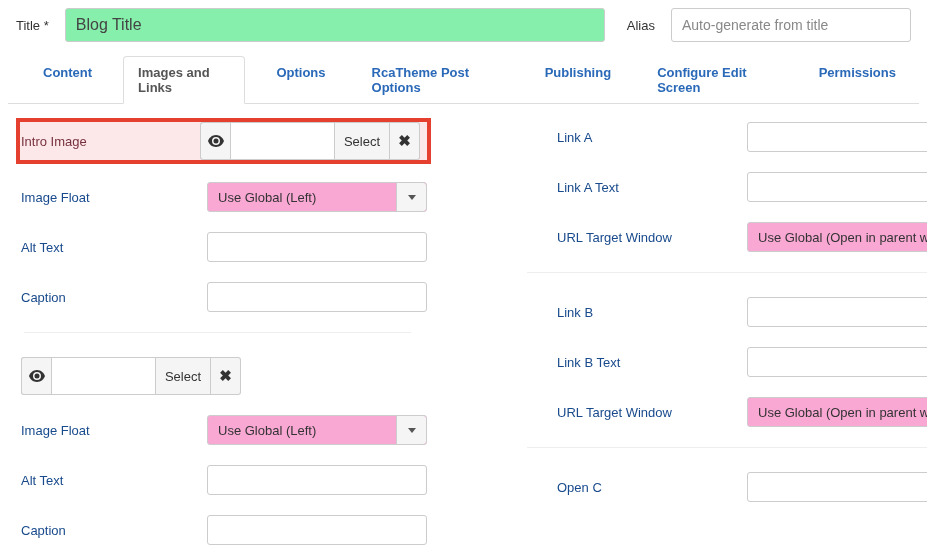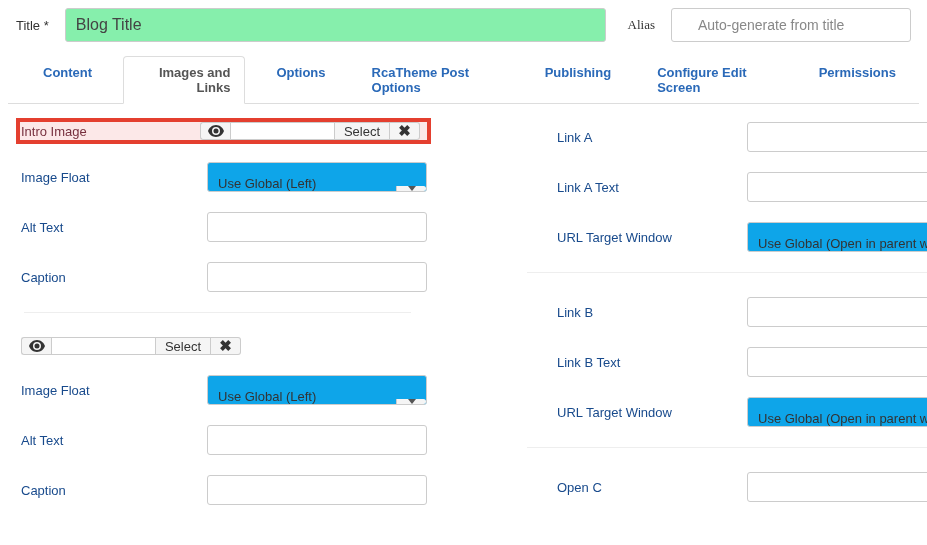--- a/index.html
+++ b/index.html
@@ -23,28 +23,28 @@
   .title-input {
     flex: 1;
     height: 34px;
     font-size: 16px;
     color: #444;
     border: 1px solid #ccc;
     border-radius: 3px;
     padding: 0 10px;
     background: #86efac;
   }
-  .alias-label { margin-left: 10px; margin-right: 4px; font-family: Liberation Serif, serif; }
+  .alias-label { margin-left: 10px; margin-right: 4px; }
   .alias-input {
     width: 240px;
     height: 34px;
     font-size: 14px;
     border: 1px solid #ccc;
     border-radius: 3px;
-    padding: 0 26px;
+    padding: 0 10px;
     color: #555;
     background: #fff;
   }
   .alias-input::placeholder { color: #888; }
 
   .tabs {
     display: flex;
     border-bottom: 1px solid #ddd;
     padding: 0 8px 0 20px;
     gap: 16px;
@@ -58,21 +58,20 @@
     border: 1px solid transparent;
     border-bottom: none;
     margin-bottom: -1px;
   }
   .tab.active {
     color: #555;
     border: 1px solid #ddd;
     border-bottom: 1px solid #fff;
     border-radius: 4px 4px 0 0;
     background: #fff;
-    text-align: right;
   }
 
   .columns {
     display: flex;
     gap: 40px;
     padding: 18px 0 0 0;
   }
   .col { flex: 1; }
 
   .highlight-box {
@@ -106,22 +105,21 @@
     padding: 0 8px;
     background: #fff;
   }
 
   .select-group {
     display: flex;
     width: 220px;
     border: 1px solid #ccc;
     border-radius: 3px;
     height: 30px;
-    background: #0ea5e9;
-    align-items: flex-end;
+    background: #f9a8d4;
   }
   .select-group .select-text {
     flex: 1;
     padding: 0 10px;
     display: flex;
     align-items: center;
     color: #333;
     font-size: 13px;
     white-space: nowrap;
     overflow: hidden;
@@ -139,21 +137,21 @@
   .caret-down {
     width: 0; height: 0;
     border-left: 4px solid transparent;
     border-right: 4px solid transparent;
     border-top: 5px solid #555;
   }
 
   .media-group {
     display: flex;
     width: 220px;
-    height: 18px;
+    height: 38px;
   }
   .media-eye {
     width: 30px;
     display: flex;
     align-items: center;
     justify-content: center;
     background: #f5f5f5;
     border: 1px solid #ccc;
     border-right: none;
     border-radius: 3px 0 0 3px;

